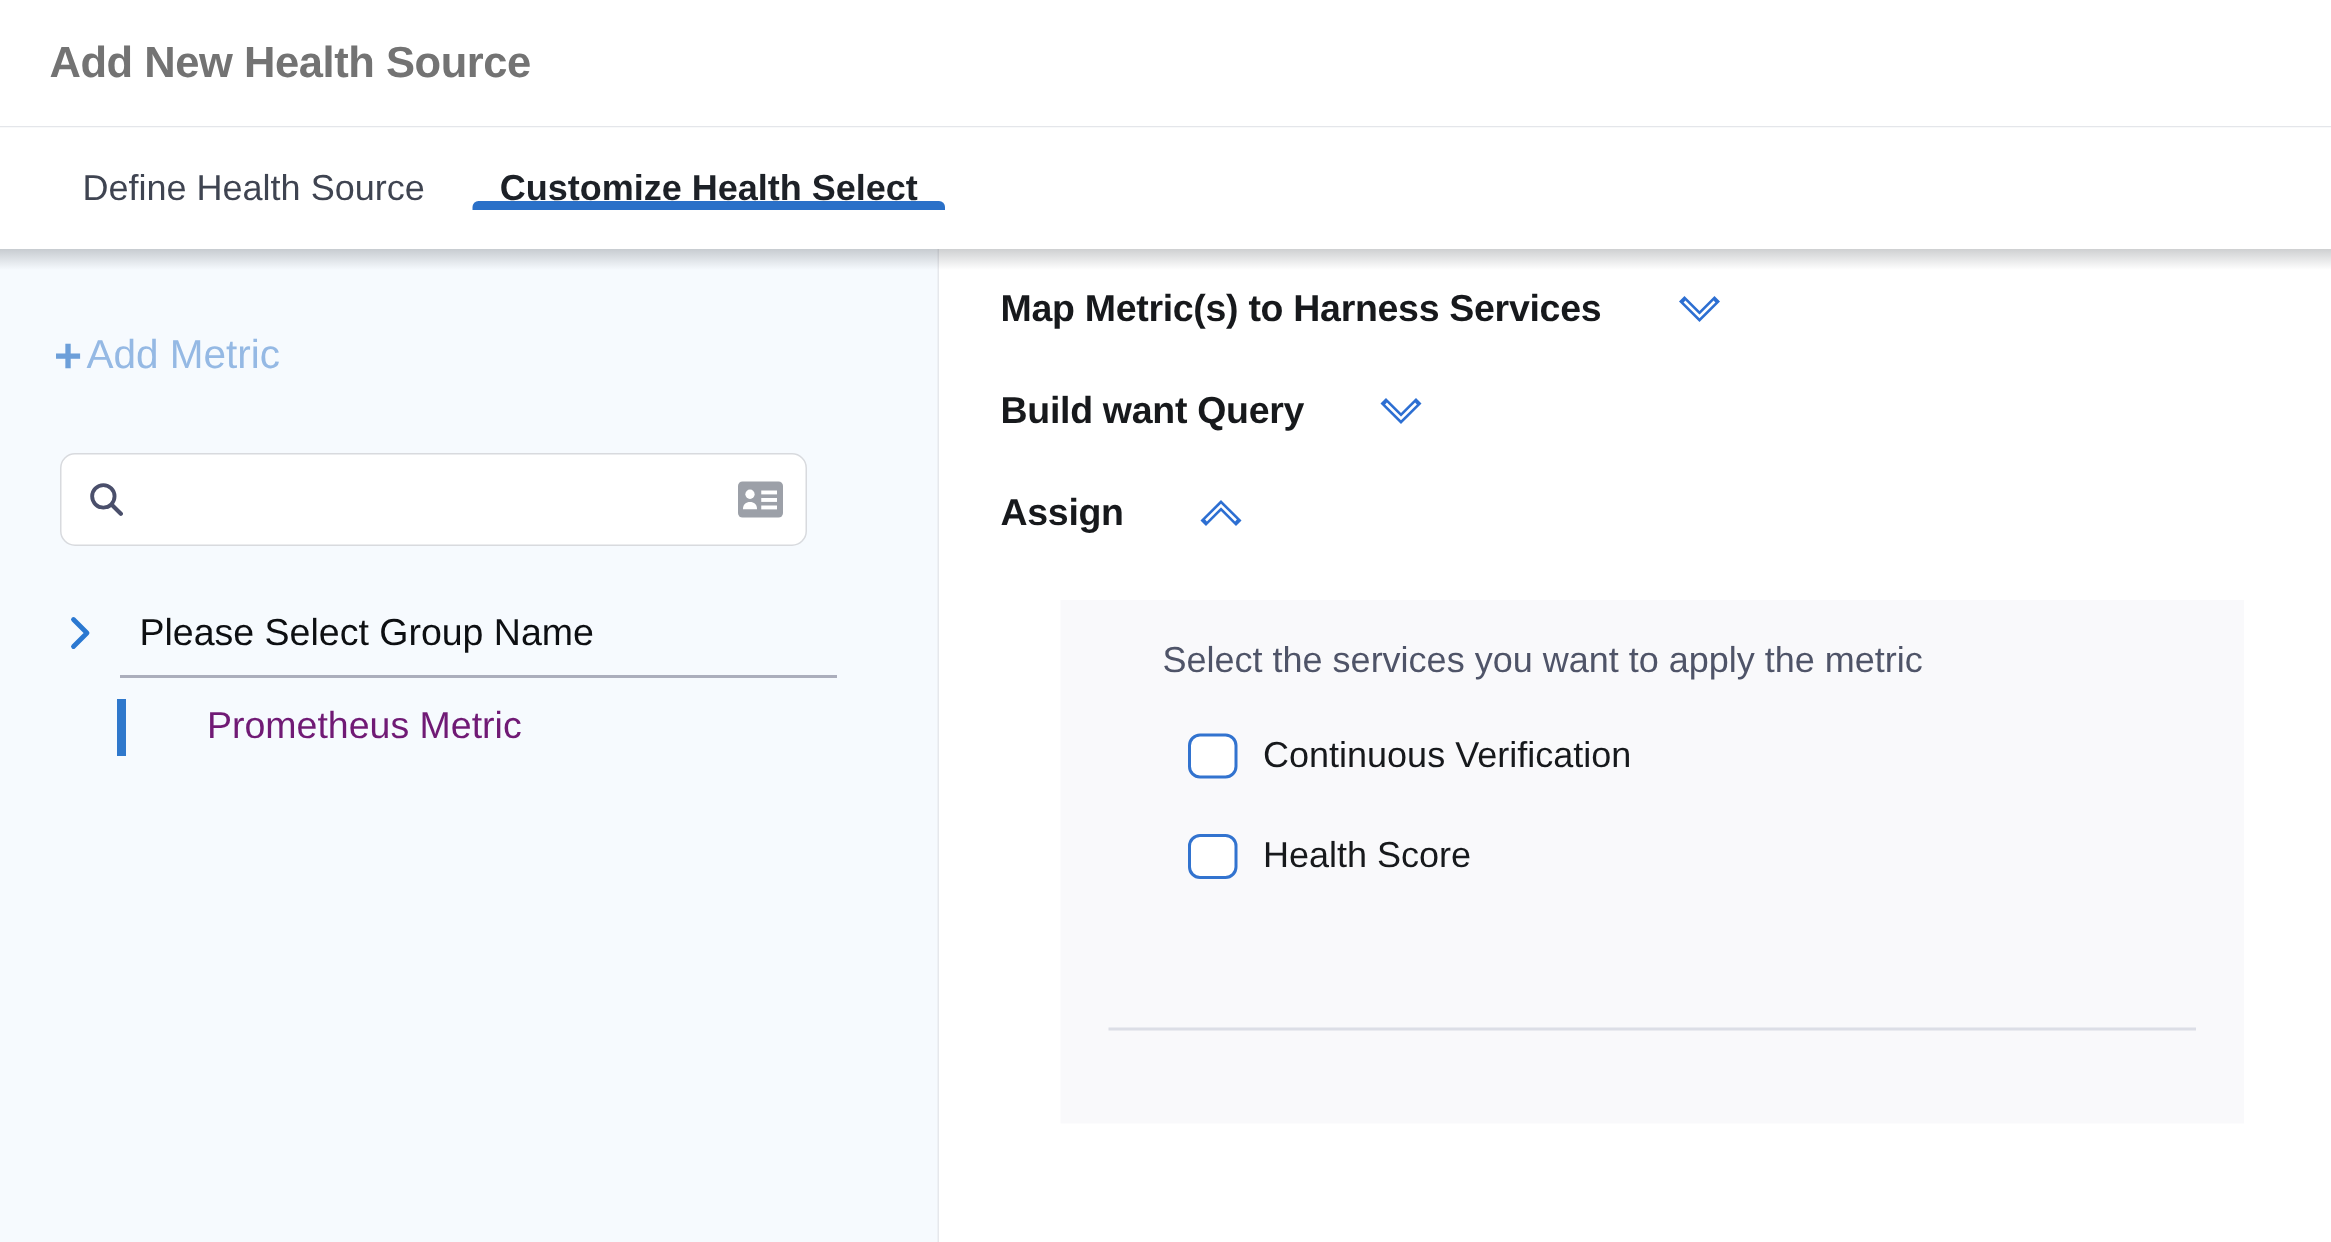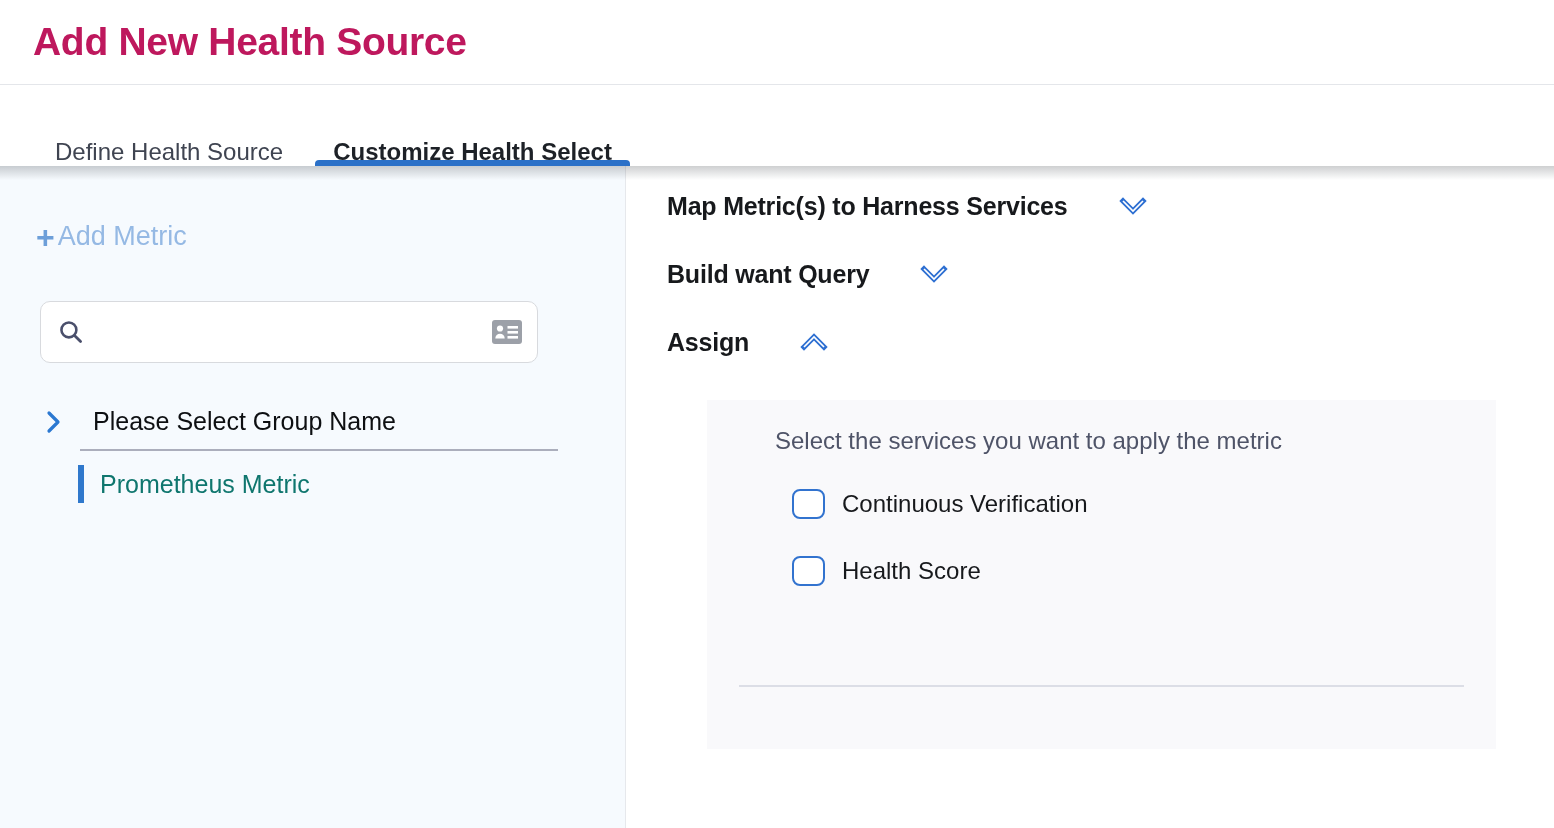--- a/index.html
+++ b/index.html
@@ -13,27 +13,27 @@
 
   
   .dialog-header {
     height: 85px; flex: 0 0 85px;
     display: flex; align-items: center;
     padding-left: 33px;
     border-bottom: 1px solid #e4e6ea;
     background: #fff;
   }
   .page-title {
-    font-size: 39px; font-weight: 700; color: #be185d; letter-spacing: -0.3px;
+    font-size: 29px; font-weight: 700; color: #737373; letter-spacing: -0.3px;
   }
 
   
   .tab-bar {
     height: 81px; flex: 0 0 81px;
-    display: flex; align-items: flex-end;
+    display: flex; align-items: center;
     padding-left: 37px;
     background: #fff;
     position: relative; z-index: 10;
   }
   .tab {
     display: flex; align-items: center;
     padding: 0 18px; margin-right: 14px;
     font-size: 24px; color: #3f4451;
     position: relative; cursor: pointer;
   }
@@ -76,21 +76,21 @@
   }
   .group-row { margin: 44px 0 0 42px; display: flex; align-items: center; cursor: pointer; }
   .group-row .group-label {
     margin-left: 29px; font-size: 25px; font-weight: 500; color: #0d0f12;
   }
   .group-divider { margin: 13px 0 0 80px; width: 478px; height: 2px; background: #abaebc; }
   .metric-item {
     margin: 14px 0 0 78px; display: flex; align-items: center; cursor: pointer;
   }
   .metric-item .selbar { width: 6px; height: 38px; background: #2f78cc; margin-right: 16px; }
-  .metric-item .metric-label { font-size: 25px; font-weight: 500; color: #0f766e; }
+  .metric-item .metric-label { font-size: 25px; font-weight: 500; color: #701a75; margin-left: 38px; }
 
   
   .main { flex: 1 1 auto; background: #fff; padding: 6px 0 0 41px; }
   .section-header { display: flex; align-items: center; height: 68px; cursor: pointer; text-align: center; }
   .section-header .section-label { font-size: 25px; font-weight: 700; color: #17191c; letter-spacing: -0.2px; }
   .section-header svg { margin-left: 24px; }
 
   .assign-panel {
     margin: 24px 0 0 40px; width: 789px; height: 349px;
     background: #f9f9fb; position: relative;

